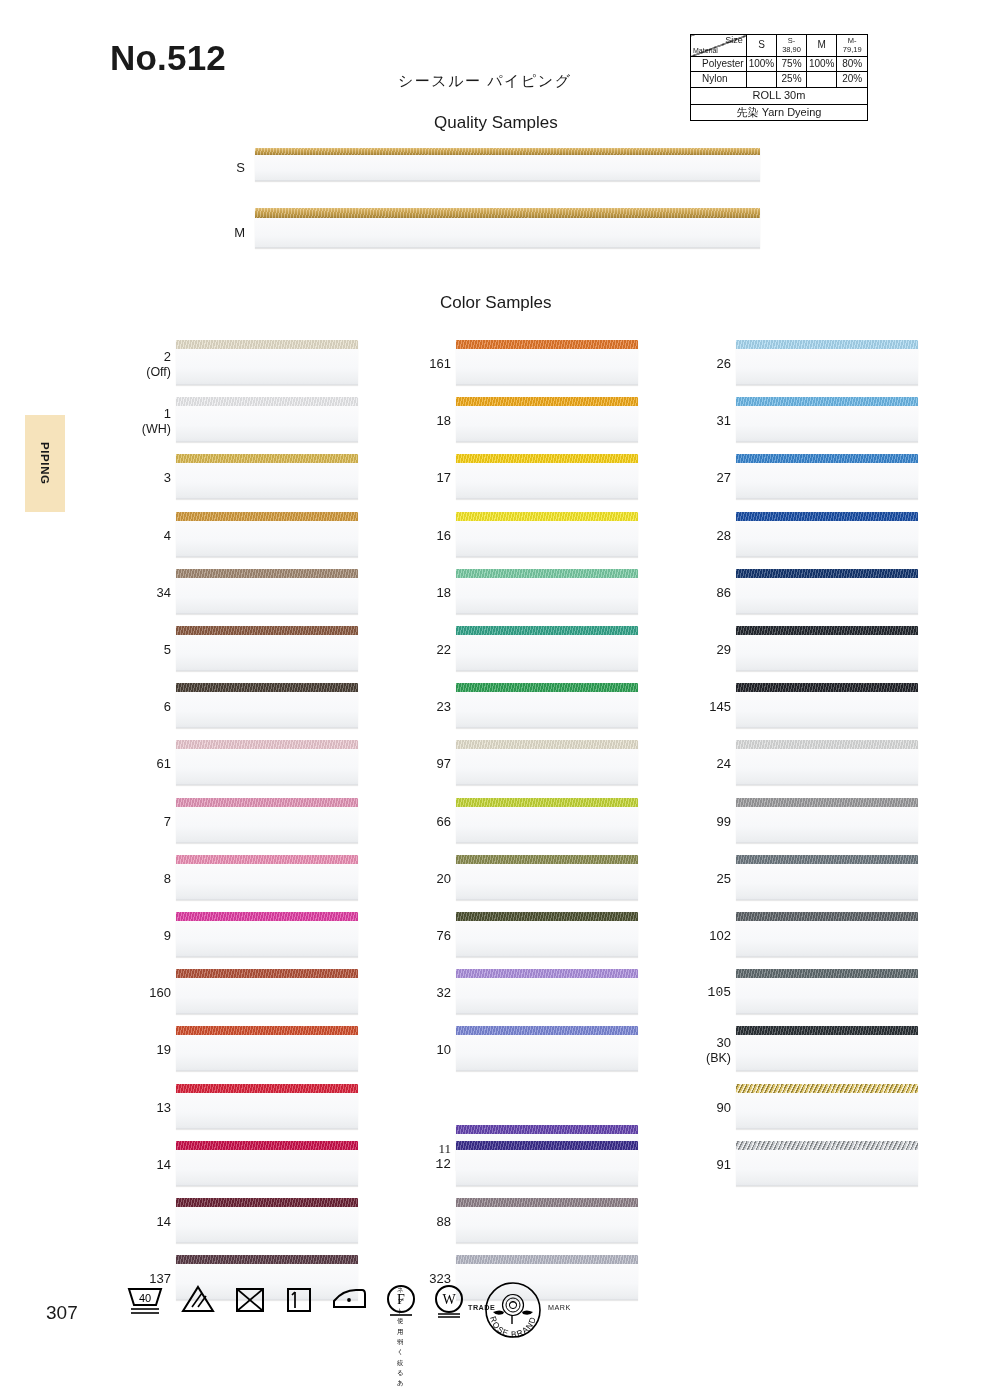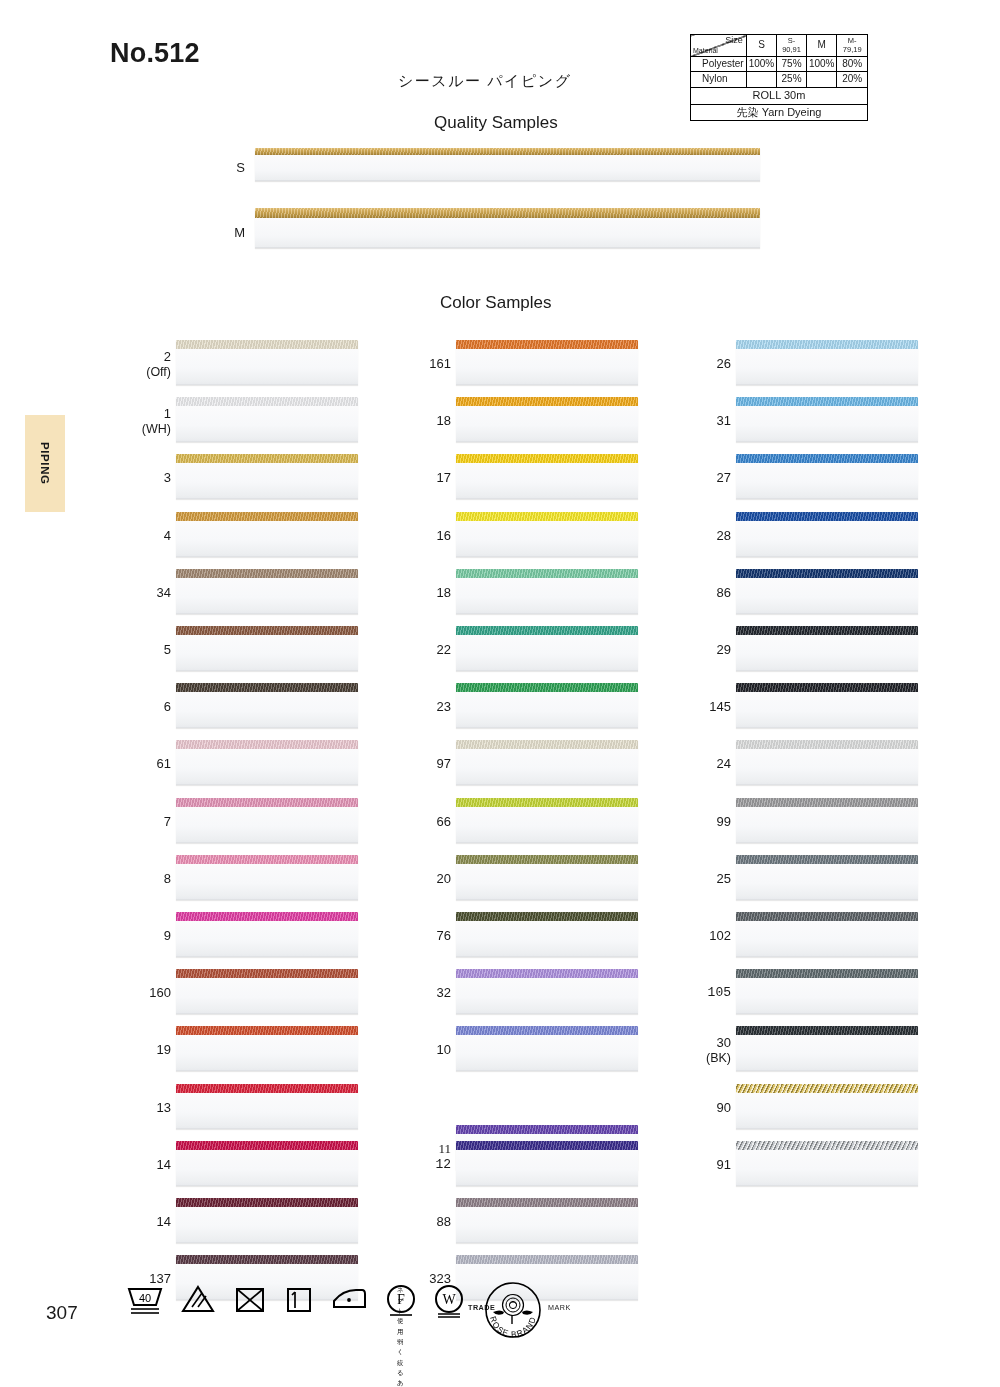--- a/index.html
+++ b/index.html
@@ -9,21 +9,21 @@
     background:#ffffff;
     font-family:"Liberation Sans", sans-serif;
     color:#1a1a1a;
     overflow:hidden;
   }
 
   
   #header { position:absolute; left:0; top:0; width:1000px; height:145px; }
   #product-no {
     position:absolute; left:110px; top:38px;
-    font-size:27px; font-weight:bold; letter-spacing:.2px;
+    font-size:35px; font-weight:bold; letter-spacing:.2px;
   }
   #title-en {
     position:absolute; left:330px; top:32px;
     font-size:33px; letter-spacing:1.2px; font-weight:400;
   }
   #title-jp {
     position:absolute; left:398px; top:72px;
     font-size:15px; letter-spacing:1.5px;
   }
   #quality-heading {
@@ -166,21 +166,21 @@
   <div id="quality-heading">Quality Samples</div>
 
   <table id="spec-table">
     <tbody id="spec-body">
         <tr>
           <td class="corner">
             <span class="sz">Size</span>
             <span class="mt">Material</span>
           </td>
           <td class="num">S</td>
-          <td class="small">S-90,91</td>
+          <td class="small">S-38,90</td>
           <td class="num">M</td>
           <td class="small">M-79,19</td>
         </tr>
         <tr>
           <td class="mat">Polyester</td>
           <td class="num">100%</td>
           <td class="num">75%</td>
           <td class="num">100%</td>
           <td class="num">80%</td>
         </tr>

